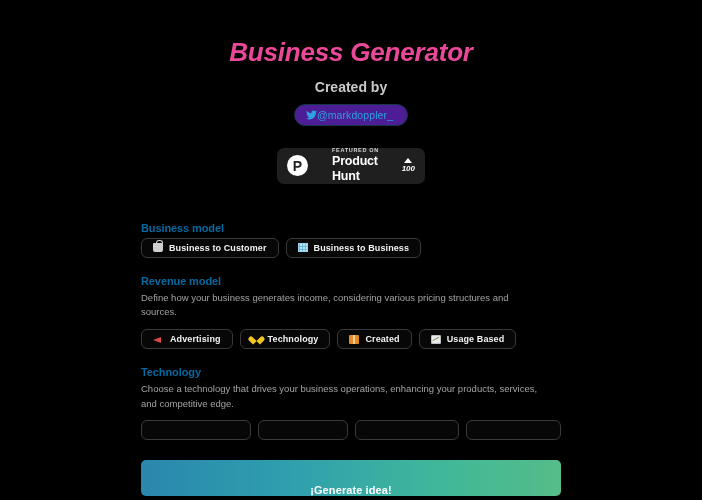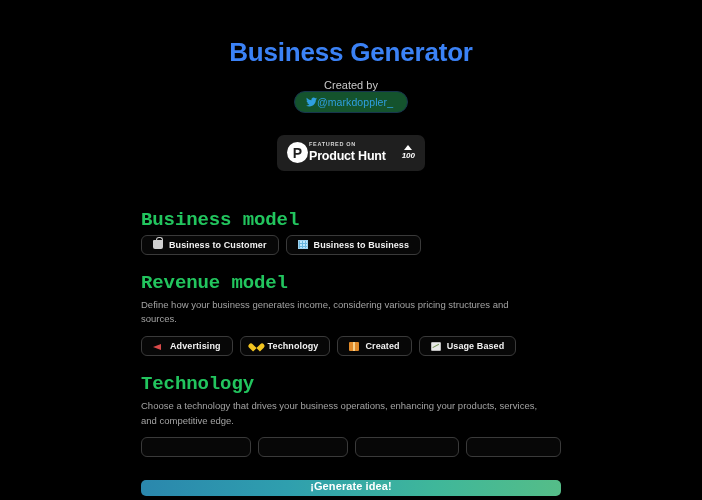--- a/index.html
+++ b/index.html
@@ -7,32 +7,33 @@
     width:702px; height:500px;
     background:#000000;
     font-family:"Liberation Sans", sans-serif;
     overflow:hidden;
   }
   .page { position:relative; width:702px; height:500px; background:#000; }
 
   
   .header { padding-top:38px; text-align:center; }
   .app-title {
-    font-size:26px; font-weight:700; color:#3b82f6;
-    letter-spacing:-0.2px; line-height:1.1;
+    font-size:26px; font-weight:700; color:#ec4899;
+    letter-spacing:-0.2px; line-height:1.1;font-style:italic;
   }
   .created-by {
-    margin-top:12px; font-size:11px; color:#c9c9c9; font-weight:400;
+    margin-top:12px; font-size:14px; color:#c9c9c9; font-weight:700;
   }
   .twitter-pill {
     display:inline-flex; align-items:center; 
+    margin-top:9px;
     padding:4px 14px 4px 11px;
     border:1px solid #17354d;
     border-radius:999px;
-    background:#14532d;
+    background:#4c1d95;
     cursor:pointer;
   }
   .twitter-pill .handle {
     font-size:10.5px; color:#2f9fe0; font-weight:500; letter-spacing:0.1px;
   }
   .tw-bird { display:block; }
 
   
   .ph-wrap { text-align:center; margin-top:22px; }
   .ph-badge {
@@ -44,21 +45,21 @@
     cursor:pointer;
   }
   .ph-logo {
     width:21px; height:21px; border-radius:50%;
     background:#ffffff; color:#1f1f1f;
     display:flex; align-items:center; justify-content:center;
     font-size:14px; font-weight:700; line-height:1;
     flex:0 0 auto;
     font-family:"Liberation Sans", sans-serif;
   }
-  .ph-text { margin-left:1px; flex:1 1 auto; text-align:left; }
+  .ph-text { margin-left:24px; flex:1 1 auto; text-align:left; }
   .ph-featured {
     font-size:5.5px; letter-spacing:0.7px; color:#d5d5d5;
     font-weight:700; text-transform:uppercase; line-height:1;
   }
   .ph-name {
     font-size:12.5px; font-weight:700; color:#ffffff; line-height:1.15;
     margin-top:1px; letter-spacing:-0.2px;
   }
   .ph-votes { text-align:left; flex:0 0 auto; padding-left:4px;font-style:italic; }
   .ph-caret {
@@ -68,22 +69,22 @@
     border-bottom:5px solid #ffffff;
   }
   .ph-count {
     font-size:8px; font-weight:700; color:#ffffff; margin-top:1.5px; line-height:1;
   }
 
   
   .content { padding:0 141px; margin-top:38px; }
   .section { margin-bottom:17px; }
   .section-title {
-    font-size:19px; font-weight:700; color:#22c55e;
-    letter-spacing:-0.1px; margin-bottom:4px;font-family:Liberation Mono, monospace;
+    font-size:11px; font-weight:700; color:#0369a1;
+    letter-spacing:-0.1px; margin-bottom:4px;
   }
   .section-desc {
     font-size:9.5px; color:#a3a3a3; line-height:1.55; font-weight:400;
     max-width:400px; margin-bottom:9px;
   }
   .chip-row { display:flex; flex-wrap:wrap; gap:7px; }
   .chip {
     display:inline-flex; align-items:center; gap:6px;
     height:20px;
     padding:0 11px;
@@ -152,24 +153,24 @@
   
   .tech-row { display:flex; gap:7px; margin-top:3px; }
   .tech-chip {
     height:20px; background:#070707;
     border:1px solid #3a3a3a; border-radius:6px;
   }
 
   
   .cta-bar {
     position:absolute; left:141px; right:141px; bottom:4px;
-    height:16px;
+    height:36px;
     border-radius:5px;
     background:linear-gradient(90deg,#2a87ad 0%, #2f9fae 35%, #3fb79a 70%, #55bd88 100%);
-    display:flex; align-items:flex-start; justify-content:center;
+    display:flex; align-items:flex-end; justify-content:center;
     cursor:pointer;
   }
   .cta-label {
     font-size:11px; font-weight:700; color:#ffffff; letter-spacing:0.1px;
   }
 </style>
 </head>
 <body>
 
 <div class="page">

